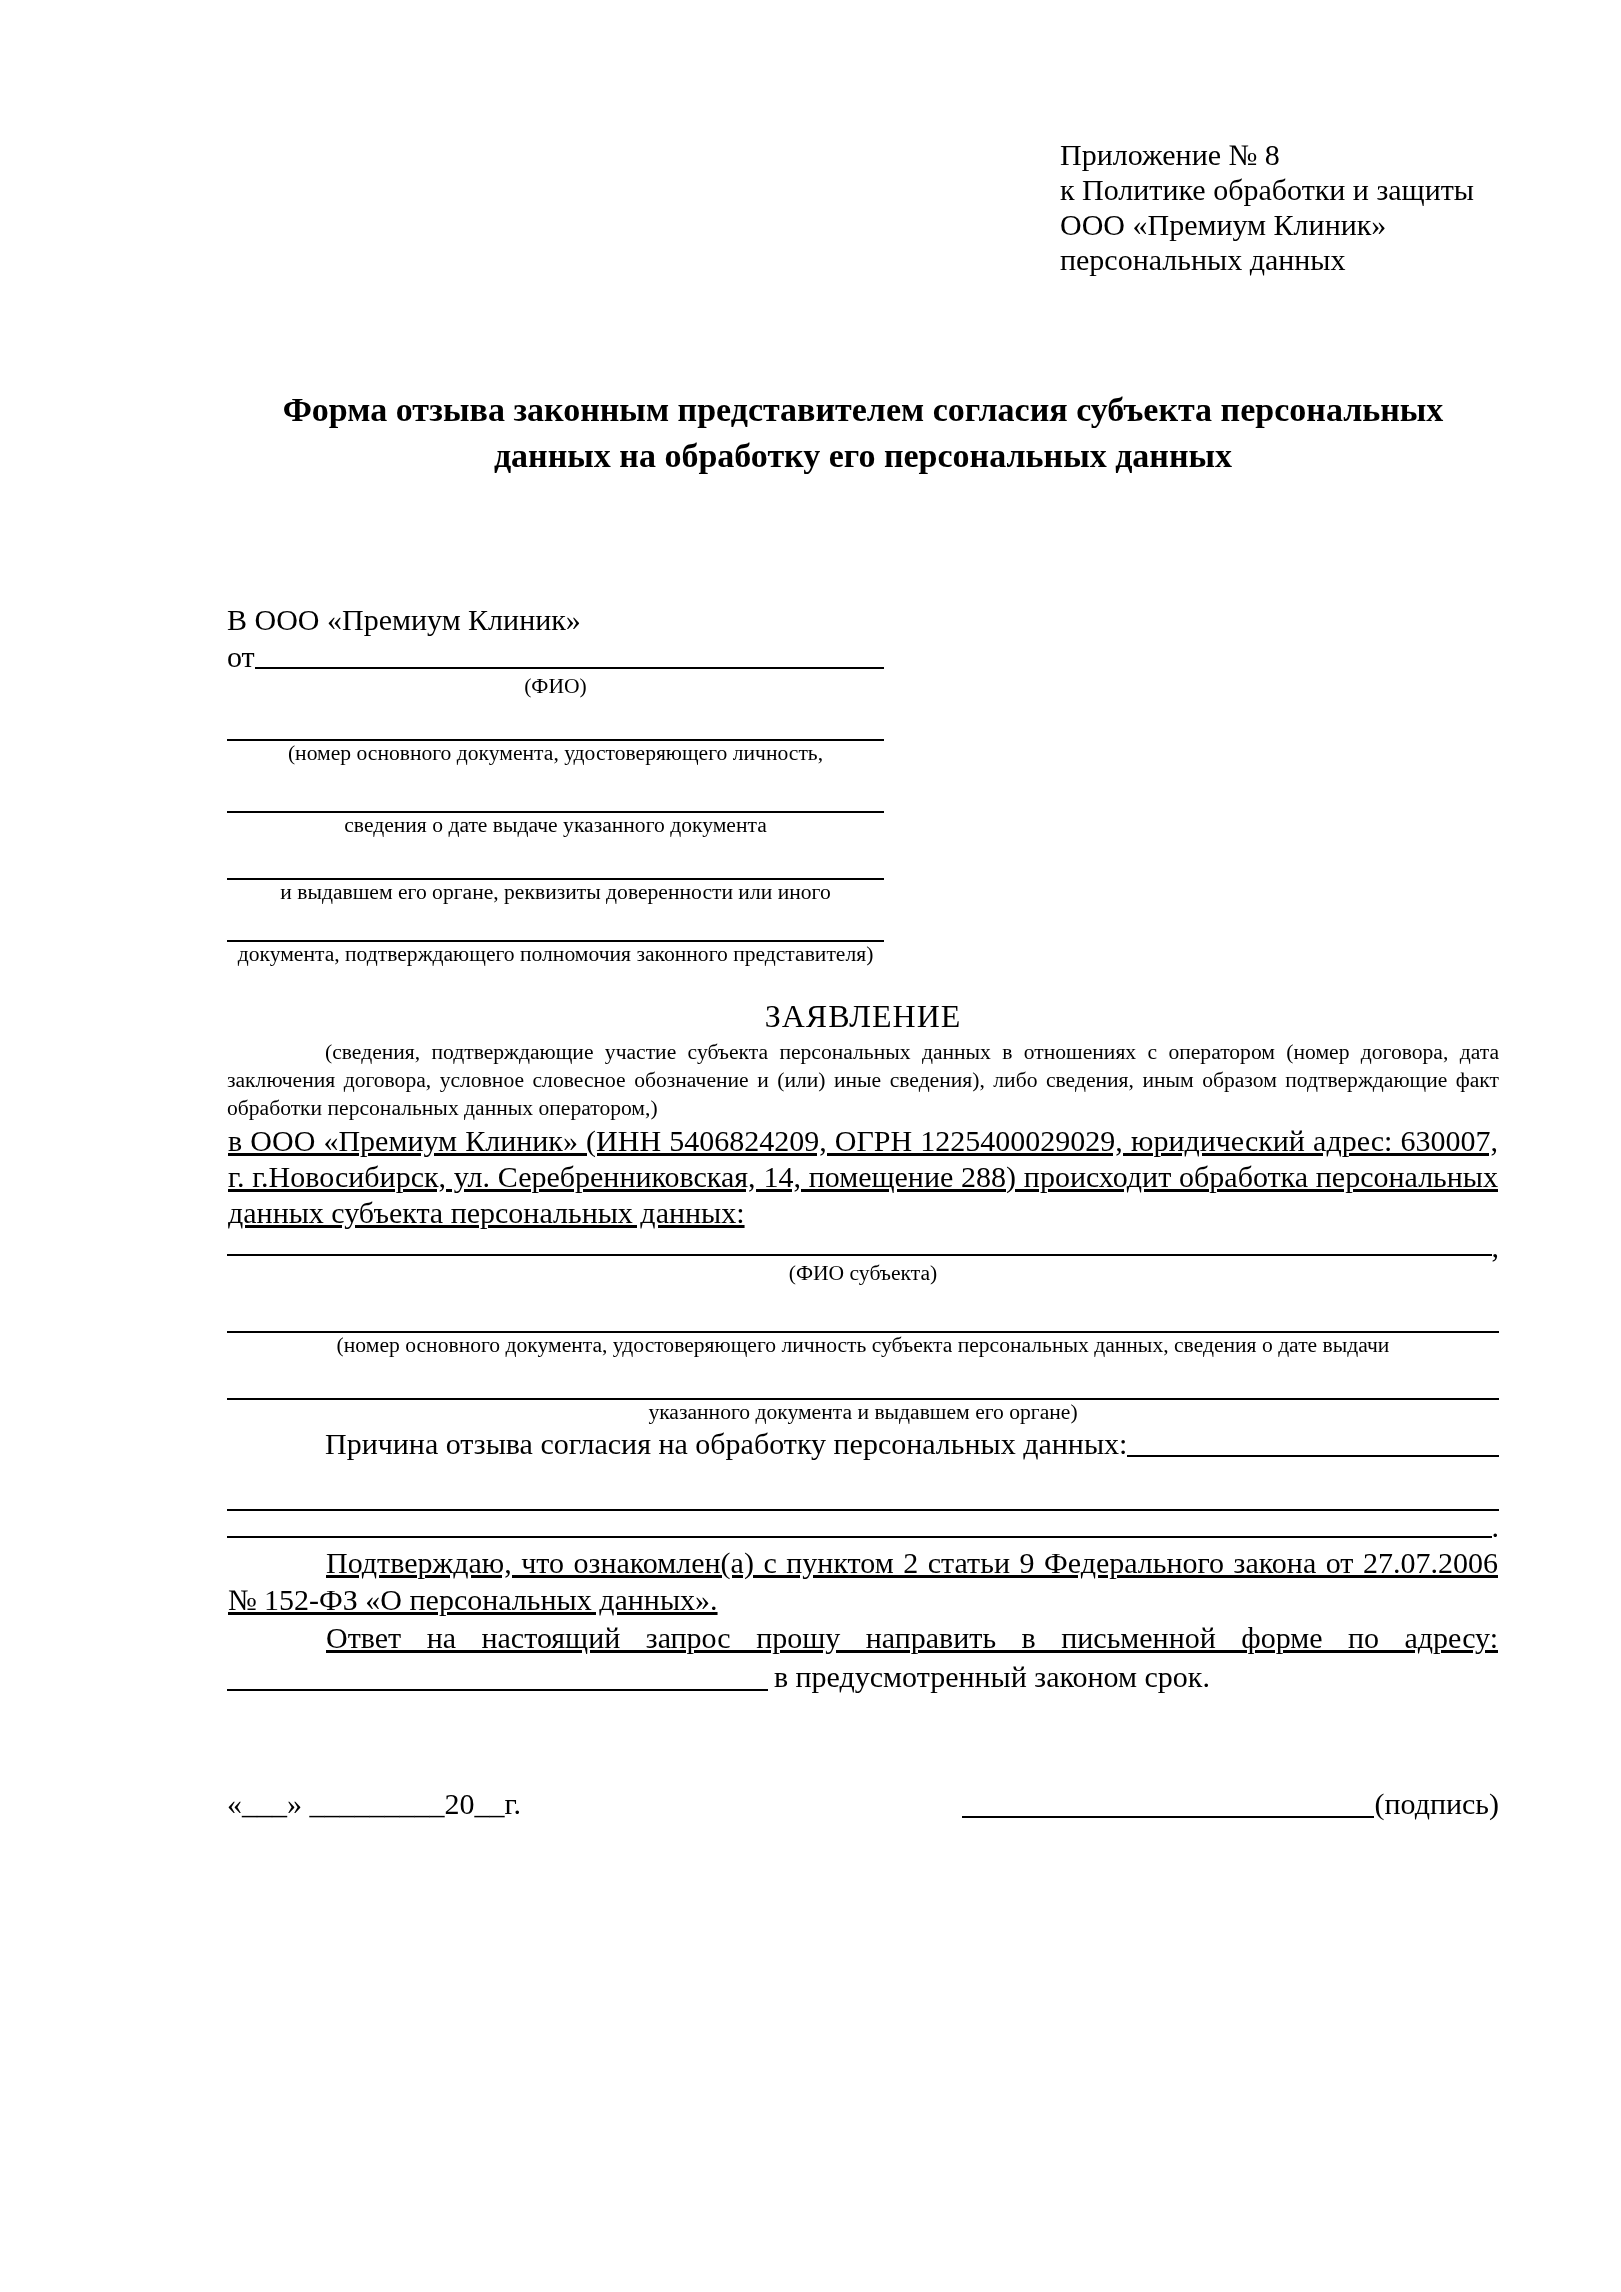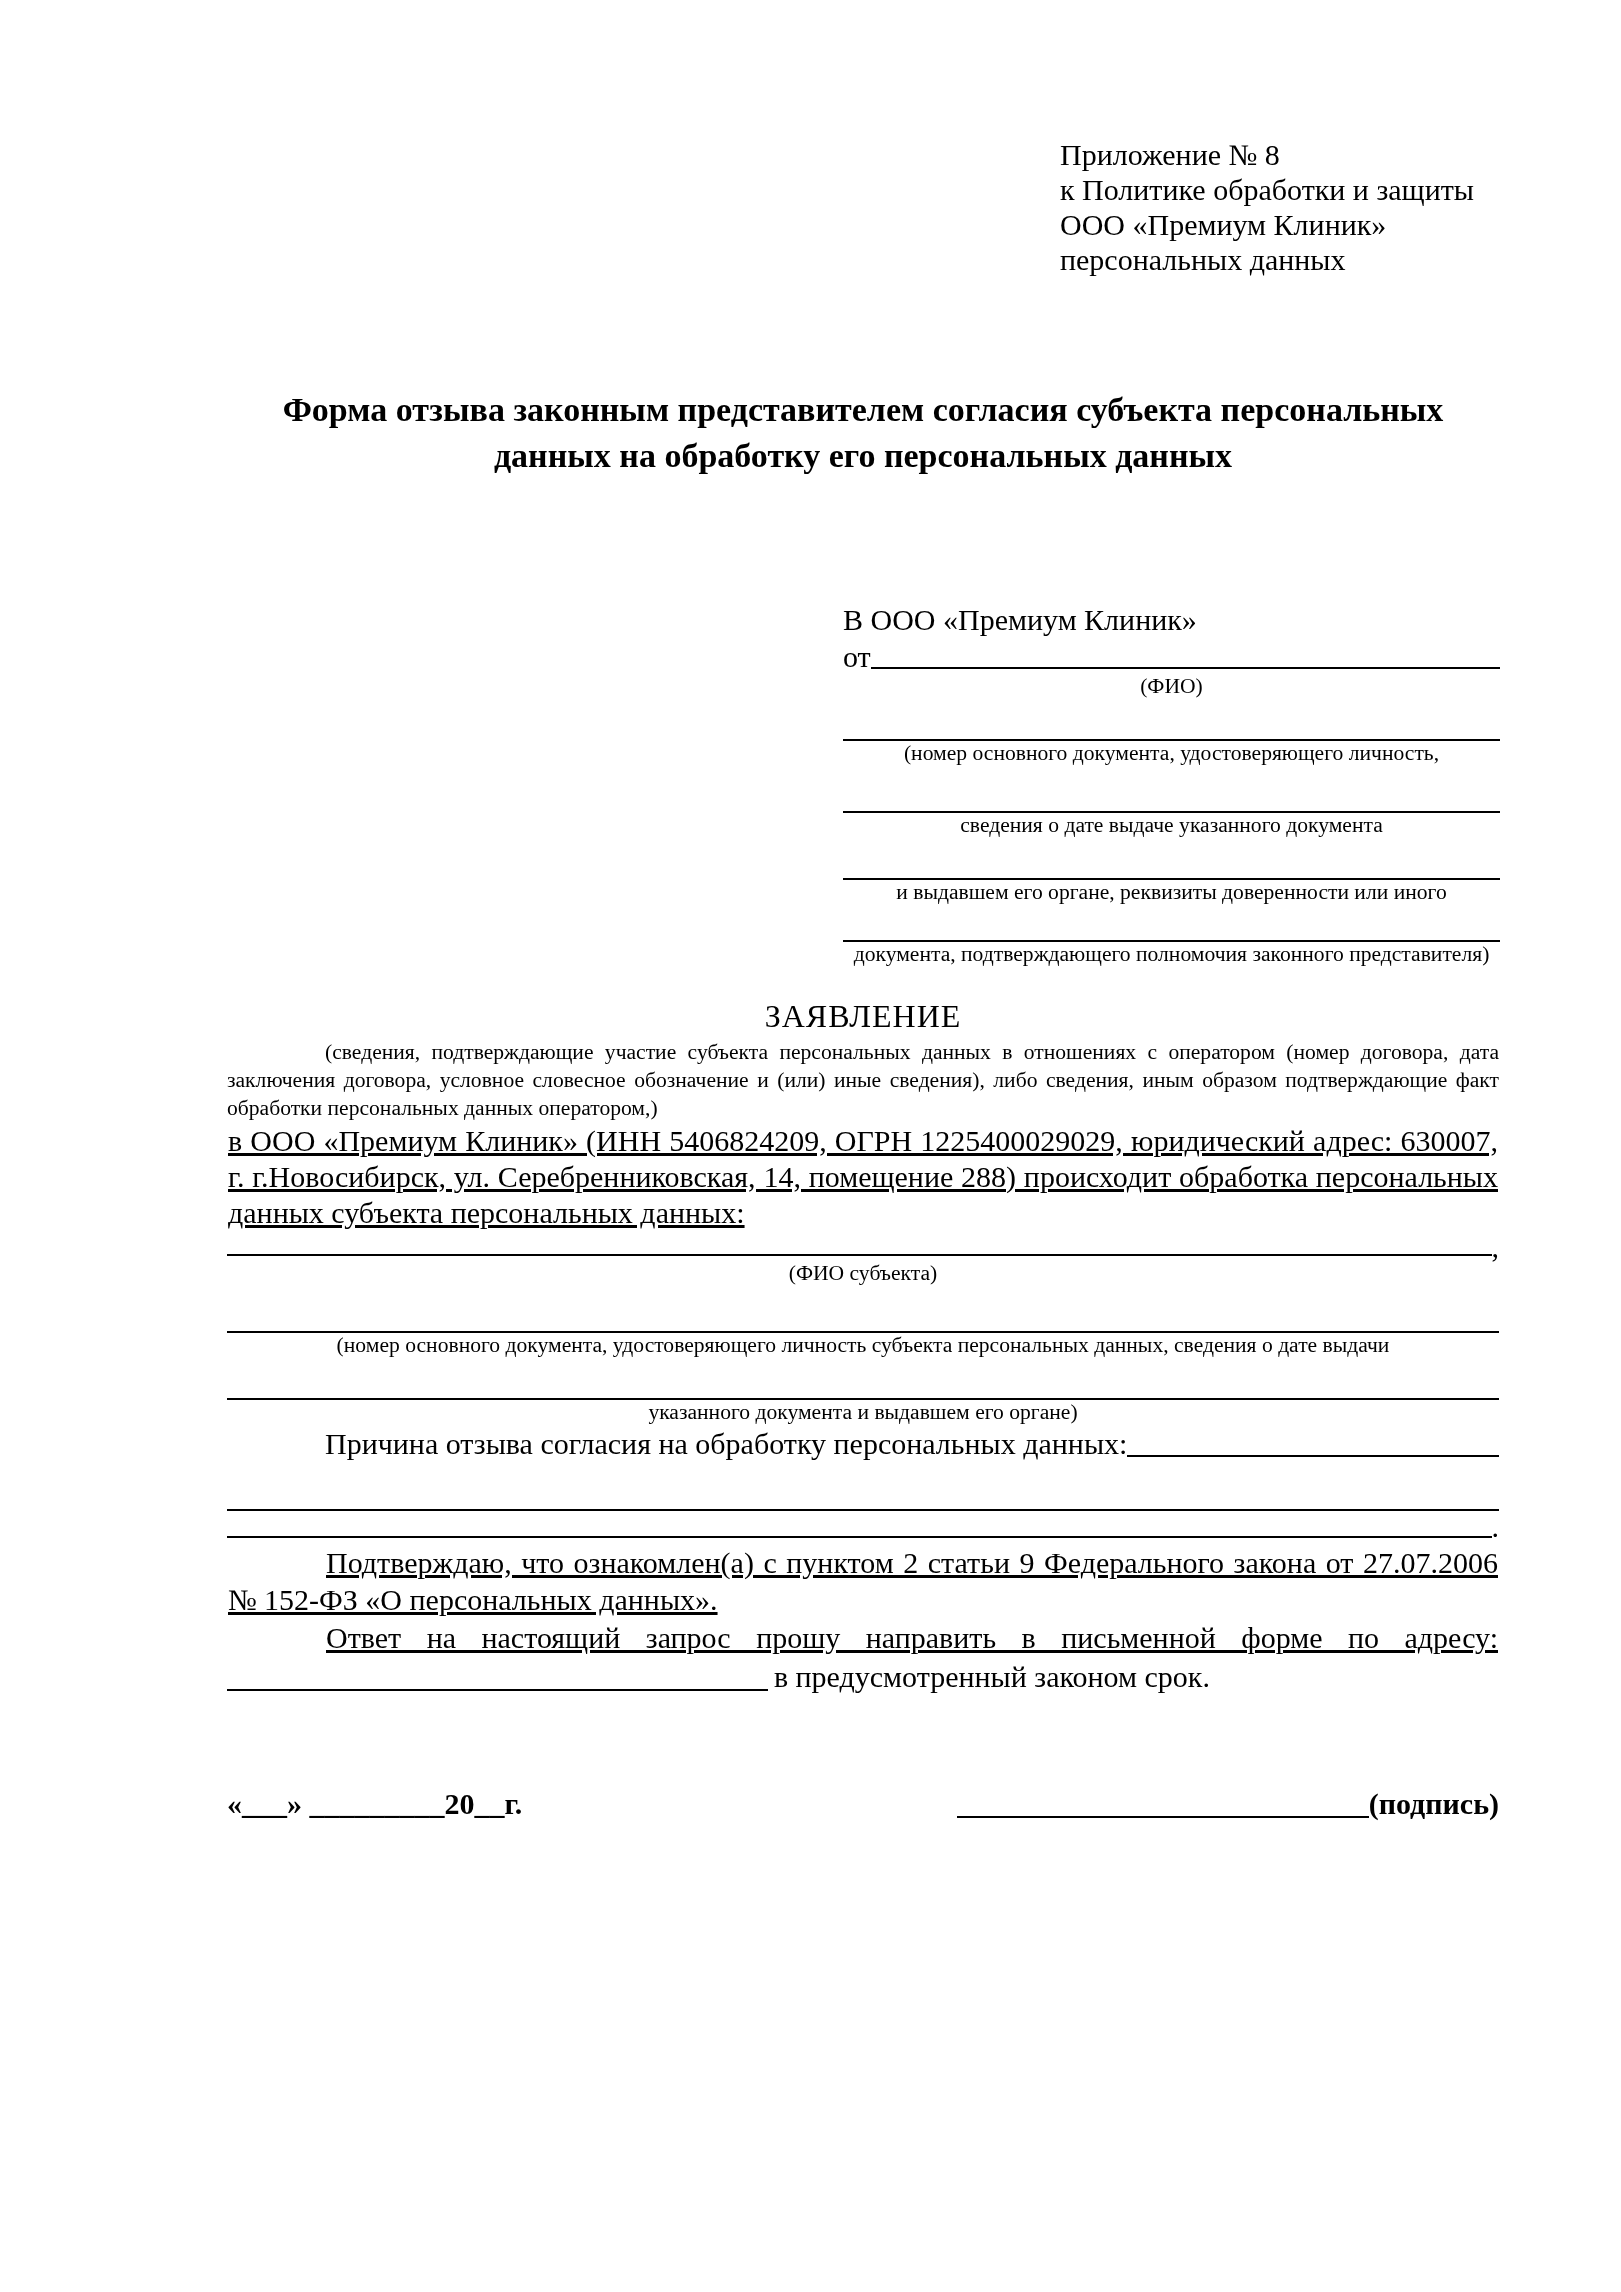--- a/index.html
+++ b/index.html
@@ -27,21 +27,20 @@
   .title {
     margin: 110px 0 0 0;
     font-size: 34px;
     line-height: 46px;
     font-weight: bold;
     text-align: center;
   }
   
   .addressee {
     margin-top: 121px;
-    margin-left: 616px;
     width: 657px;
   }
   .addr-to { line-height: 39px; }
   .row { display: flex; align-items: flex-end; }
   .from-row { line-height: 35px; }
   .fill {
     flex: 1;
     border-bottom: 2.9px solid #000;
     margin-bottom: 4.9px;
     min-width: 39px;
@@ -88,21 +87,20 @@
   .reply-row { line-height: 39px; }
   .reply-fill { flex: 0 0 541px; }
   .spacer-small { width: 5.9px; }
   
   .footer {
     margin-top: 86px;
     display: flex;
     justify-content: space-between;
     align-items: flex-end;
     line-height: 43px;
-    font-weight: bold;
   }
   .sig-group { display: flex; align-items: flex-end; }
   .sig-fill {
     width: 412px;
     border-bottom: 2.9px solid #000;
     margin-bottom: 6.9px;
   }
 </style>
 </head>
 <body>

